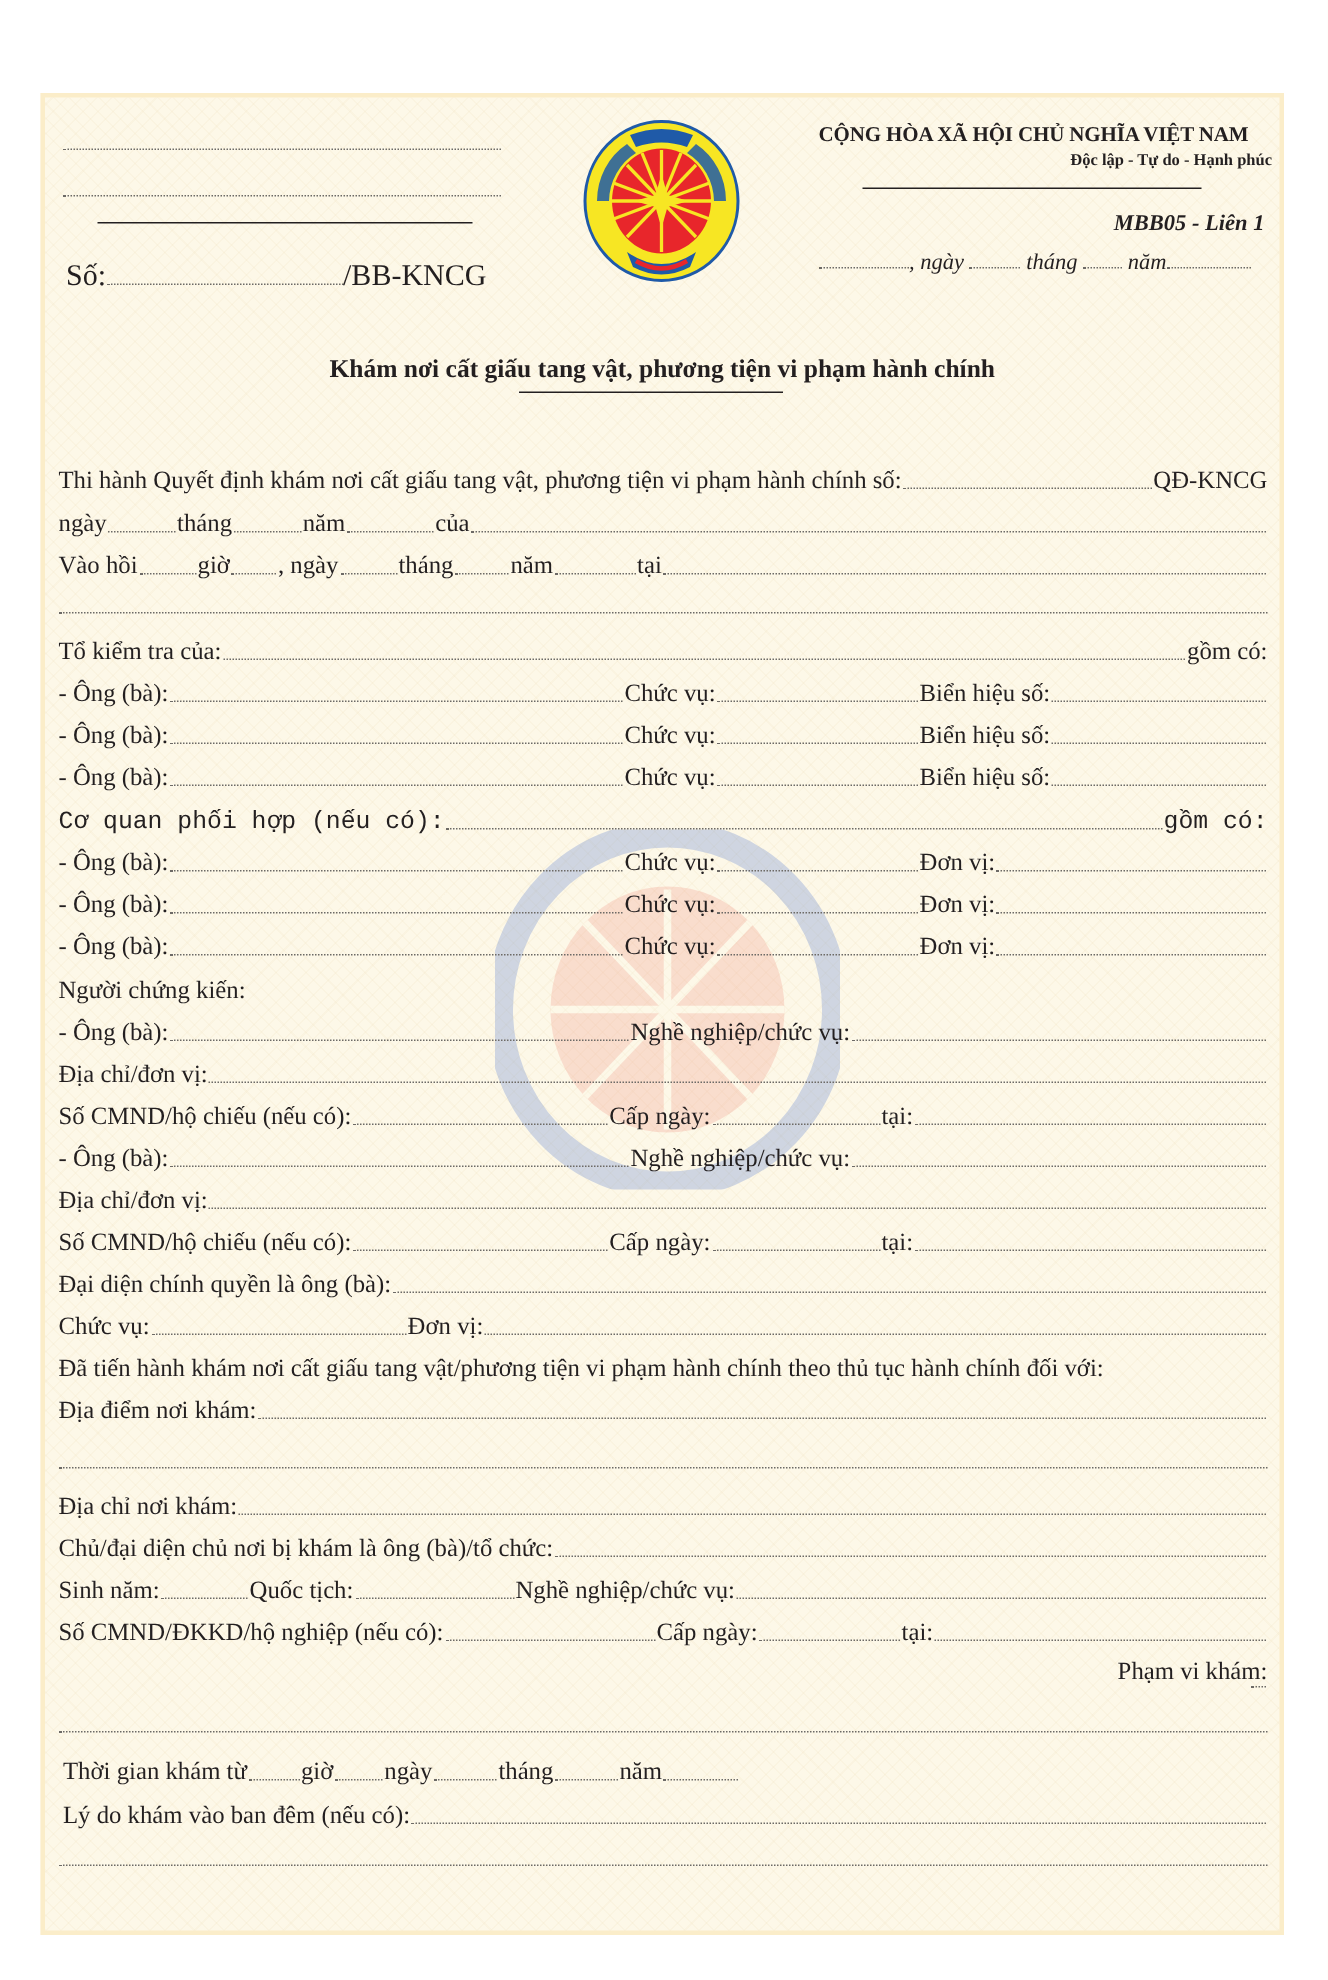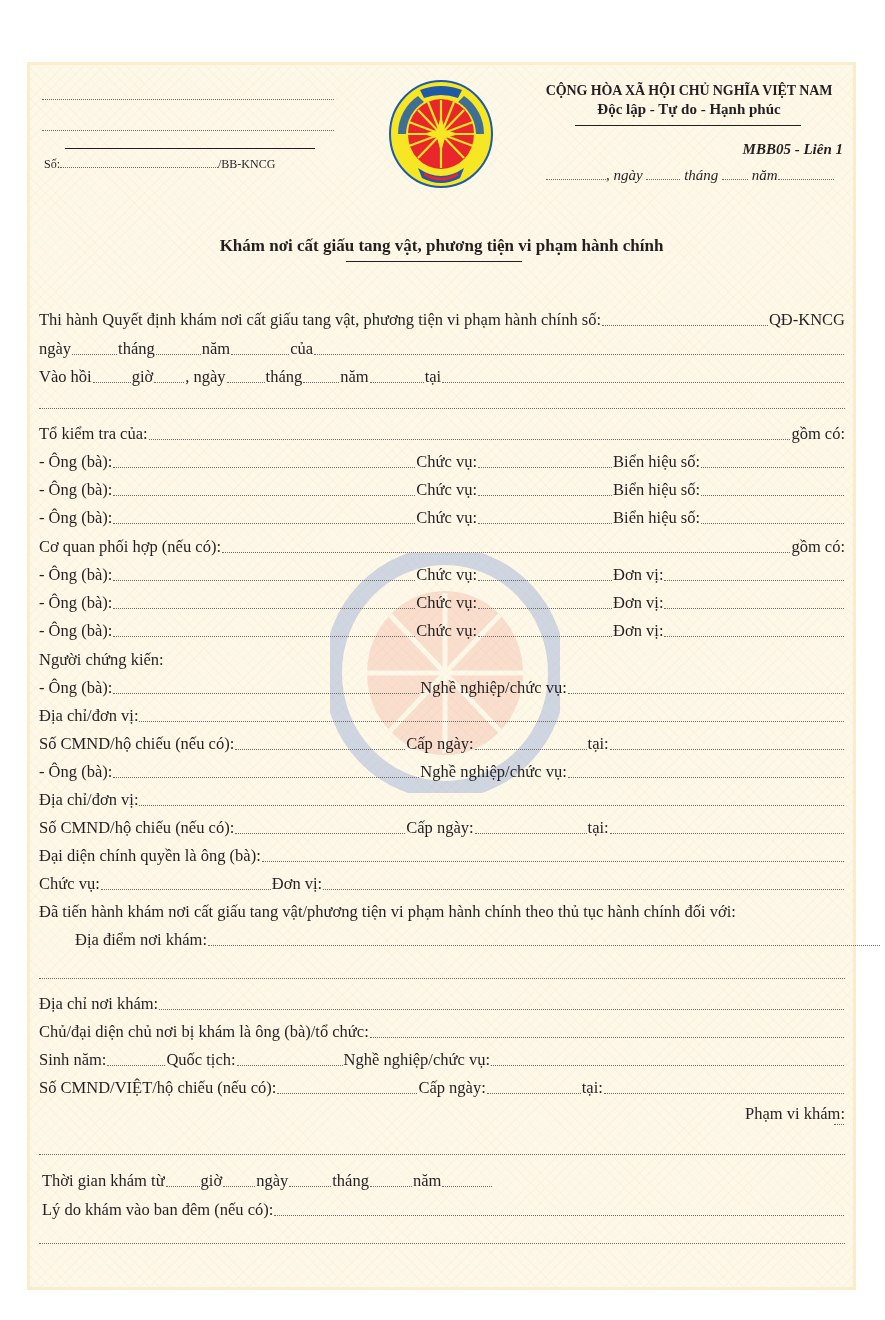--- a/index.html
+++ b/index.html
@@ -11,25 +11,25 @@
            background-image:
              repeating-linear-gradient(45deg, rgba(240,225,190,0.18) 0 1px, transparent 1px 7px),
              repeating-linear-gradient(-45deg, rgba(240,225,190,0.18) 0 1px, transparent 1px 7px);
            pointer-events:none; }
   .dots { display:inline-block; border-bottom:1px dotted #6d6a66; height:0; vertical-align:baseline; }
   .fill-line { position:absolute; border-bottom:1px dotted #6d6a66; height:0; }
 
   
   .left-dots { left:12px; width:292px; }
   .left-rule { position:absolute; left:35px; top:83px; width:250px; border-top:1.5px solid #231f20; }
-  .so-line { position:absolute; left:14px; top:92px; font-size:12px; white-space:nowrap; }
+  .so-line { position:absolute; left:14px; top:108px; font-size:20px; white-space:nowrap; }
   .nation { position:absolute; left:500px; top:18px; width:318px; text-align:center;
             font-weight:bold; font-size:14px; letter-spacing:-0.1px; }
-  .motto { position:absolute; left:500px; top:36px; width:318px; text-align:center;
-           font-weight:bold; font-size:15px; }
+  .motto { position:absolute; left:500px; top:36px; width:318px; text-align:right;
+           font-weight:bold; font-size:11px; }
   .motto-rule { position:absolute; left:545px; top:60px; width:226px; border-top:1.5px solid #231f20; }
   .form-code { position:absolute; right:10px; top:76px; font-weight:bold; font-style:italic; font-size:15px; }
   .date-line { position:absolute; left:516px; top:102px; width:316px; font-style:italic; font-size:15px; white-space:nowrap; }
 
   .emblem { position:absolute; left:358px; top:15px; width:106px; height:108px; }
   .watermark { position:absolute; left:300px; top:488px; width:230px; height:240px; opacity:0.28; }
 
   
   .title { position:absolute; left:0; width:100%; top:150px; text-align:center; font-weight:bold; font-size:17px; }
   .subtitle { position:absolute; left:0; width:100%; top:171px; text-align:center; font-weight:bold; font-size:17px; }
@@ -162,21 +162,21 @@
   </div>
   <div class="row" style="top:441px;">
     <span class="lbl">- Ông (bà):</span>
     <span class="fx" style="width:302px;"></span>
     <span class="lbl">Chức vụ:</span>
     <span class="fx" style="width:134px;"></span>
     <span class="lbl">Biển hiệu số:</span>
     <span class="dl"></span>
   </div>
 
-  <div class="row" style="top:470px;">
+  <div class="row" style="top:470px;font-family:Liberation Mono, monospace;">
     <span class="lbl">Cơ quan phối hợp (nếu có):</span>
     <span class="dl"></span>
     <span class="lbl">gồm có:</span>
   </div>
   <div class="row" style="top:498px;">
     <span class="lbl">- Ông (bà):</span>
     <span class="fx" style="width:302px;"></span>
     <span class="lbl">Chức vụ:</span>
     <span class="fx" style="width:134px;"></span>
     <span class="lbl">Đơn vị:</span>
@@ -246,21 +246,21 @@
   <div class="row" style="top:807px;">
     <span class="lbl">Chức vụ:</span>
     <span class="fx" style="width:170px;"></span>
     <span class="lbl">Đơn vị:</span>
     <span class="dl"></span>
   </div>
 
   <div class="row" style="top:835px;">
     <span class="lbl">Đã tiến hành khám nơi cất giấu tang vật/phương tiện vi phạm hành chính theo thủ tục hành chính đối với:</span>
   </div>
-  <div class="row" style="top:863px;margin-left:36px;">
+  <div class="row" style="top:863px;">
     <span class="lbl">Địa điểm nơi khám:</span>
     <span class="dl"></span>
   </div>
   <div class="blank-row" style="top:913px;"></div>
   <div class="row" style="top:955px;">
     <span class="lbl">Chủ/đại diện chủ nơi bị khám là ông (bà)/tổ chức:</span>
     <span class="dl"></span>
   </div>
   <div class="row" style="top:927px;">
     <span class="lbl">Địa chỉ nơi khám:</span>
@@ -268,21 +268,21 @@
   </div>
   <div class="row" style="top:983px;">
     <span class="lbl">Sinh năm:</span>
     <span class="fx" style="width:58px;"></span>
     <span class="lbl">Quốc tịch:</span>
     <span class="fx" style="width:106px;"></span>
     <span class="lbl">Nghề nghiệp/chức vụ:</span>
     <span class="dl"></span>
   </div>
   <div class="row" style="top:1011px;">
-    <span class="lbl">Số CMND/VIỆT/hộ chiếu (nếu có):</span>
+    <span class="lbl">Số CMND/ĐKKD/hộ nghiệp (nếu có):</span>
     <span class="fx" style="width:140px;"></span>
     <span class="lbl">Cấp ngày:</span>
     <span class="fx" style="width:94px;"></span>
     <span class="lbl">tại:</span>
     <span class="dl"></span>
   </div>
   <div class="row" style="top:1039px;flex-direction:column;">
     <span class="lbl">Phạm vi khám:</span>
     <span class="dl"></span>
   </div>

